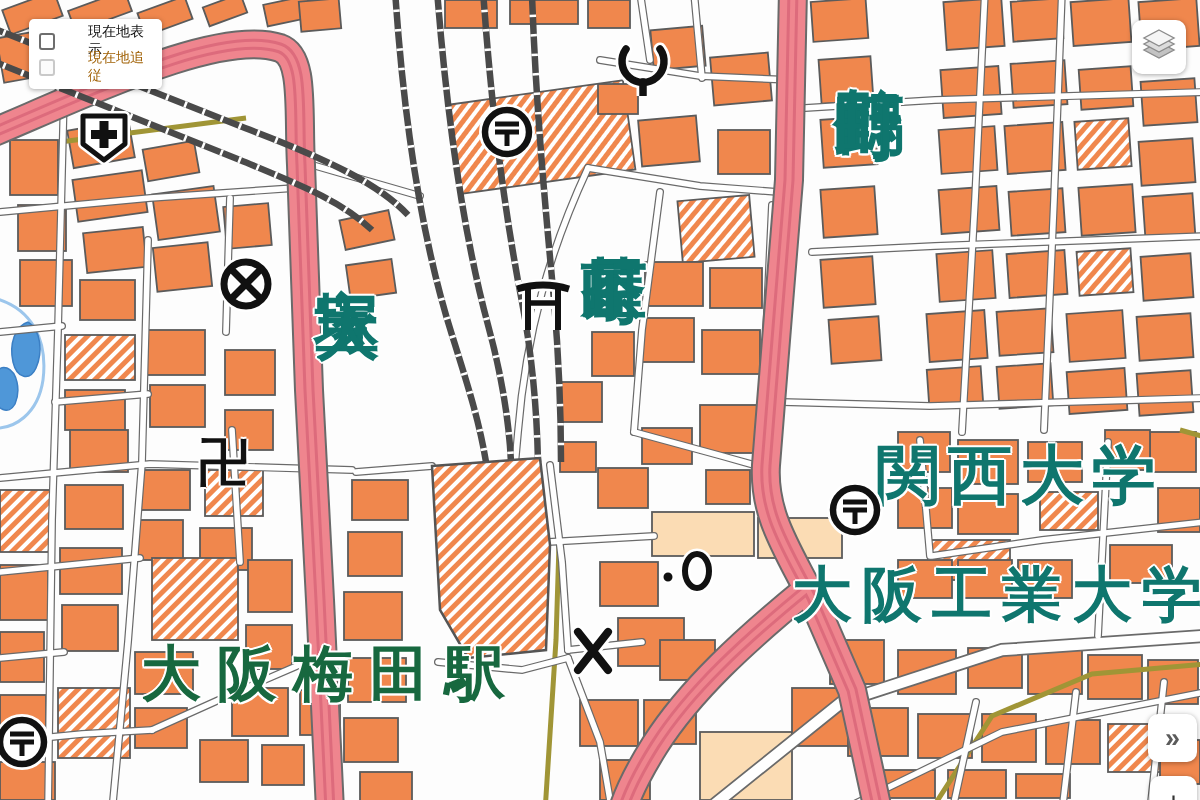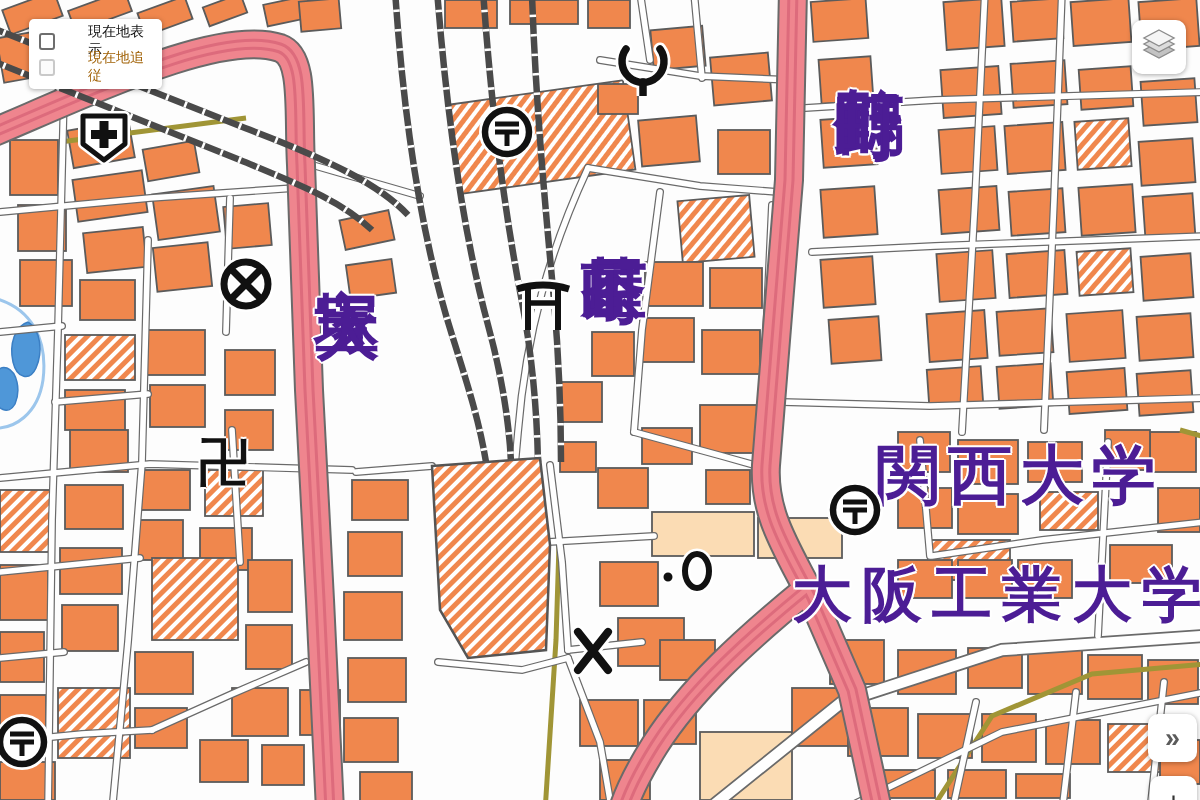--- a/index.html
+++ b/index.html
@@ -6,21 +6,21 @@
   body{
     width:1200px;height:800px;position:relative;overflow:hidden;
     background:#fdfdfd;
     font-family:"Liberation Sans","DejaVu Sans",sans-serif;
   }
   #map-canvas{position:absolute;inset:0;}
   #map-svg{position:absolute;left:0;top:0;}
 
   
   .map-label{
-    position:absolute;color:#4c1d95;font-weight:600;line-height:1.04;
+    position:absolute;color:#0f766e;font-weight:600;line-height:1.04;
     text-shadow:2px 0 0 #fff,-2px 0 0 #fff,0 2px 0 #fff,0 -2px 0 #fff,
       1.5px 1.5px 0 #fff,-1.5px 1.5px 0 #fff,1.5px -1.5px 0 #fff,-1.5px -1.5px 0 #fff;
     white-space:nowrap;pointer-events:none;
   }
   .map-label.vertical{writing-mode:vertical-rl;text-orientation:upright;letter-spacing:5px;}
   .lbl-takarazuka{left:314px;top:236px;font-size:64px;}
   .lbl-chayamachi{left:580px;top:202px;font-size:66px;}
   .lbl-tsuruno{left:833px;top:32px;font-size:70px;}
   .lbl-kansai{left:876px;top:442px;font-size:64px;letter-spacing:8px;}
   .lbl-kogyo{left:792px;top:564px;font-size:60px;letter-spacing:10px;}
@@ -328,20 +328,21 @@
         <path d="M -15,58 L 240,160 C 300,185 340,200 372,230" fill="none" stroke="#ffffff" stroke-width="6.5" stroke-dasharray="2.5 17"></path>
         <polygon points="432,466 540,458 550,545 546,650 468,658 440,610" fill="url(#hatch)" stroke="#555" stroke-width="2.5"></polygon>
       </g>
   </svg>
 
   <div class="map-label vertical lbl-takarazuka">宝塚大</div>
   <div class="map-label vertical lbl-chayamachi">茶屋町</div>
   <div class="map-label vertical lbl-tsuruno">鶴野町</div>
   <div class="map-label lbl-kansai">関西大学</div>
   <div class="map-label lbl-kogyo">大阪工業大学</div>
+  <div class="map-label lbl-umeda" style="color:#17683f;">大阪梅田駅</div>
 
   <div class="map-symbol" style="left:76px;top:108px;">
     <svg width="56" height="56" viewBox="-28 -28 56 56">
       <path d="M -21,-20 L 21,-20 L 21,8 L 0,24 L -21,8 Z" fill="#fff" stroke="#fff" stroke-width="10" stroke-linejoin="round"></path>
       <path d="M -21,-20 L 21,-20 L 21,8 L 0,24 L -21,8 Z" fill="#fff" stroke="#111" stroke-width="5" stroke-linejoin="round"></path>
       <rect x="-4.5" y="-15" width="9" height="27" fill="#111"></rect>
       <rect x="-13" y="-6" width="26" height="9" fill="#111"></rect>
     </svg>
   </div>
   <div class="map-symbol" style="left:218px;top:256px;">

